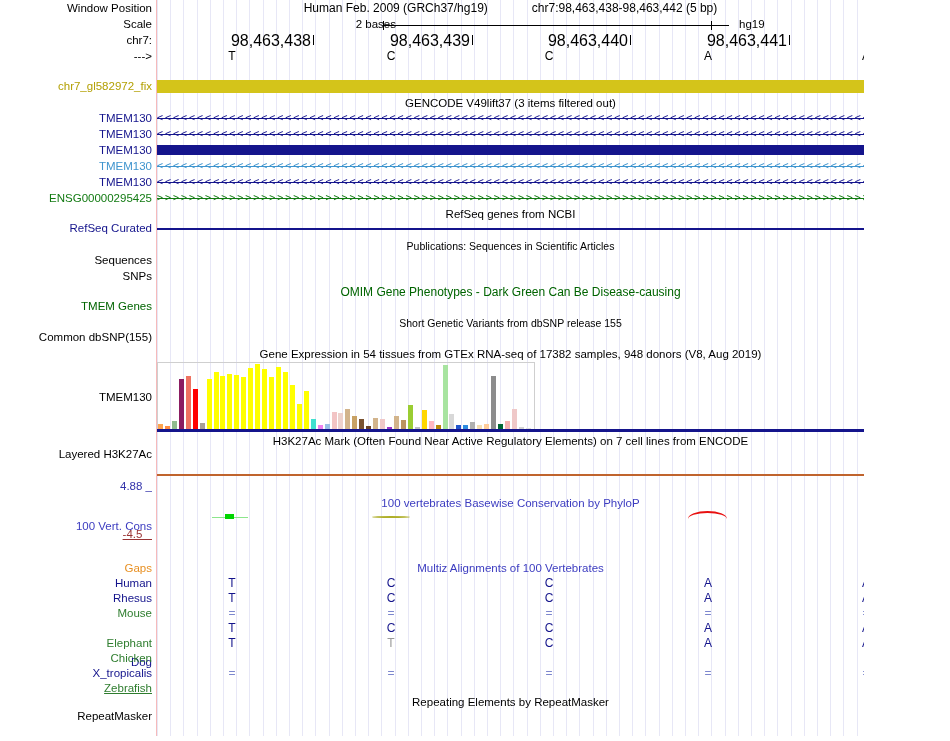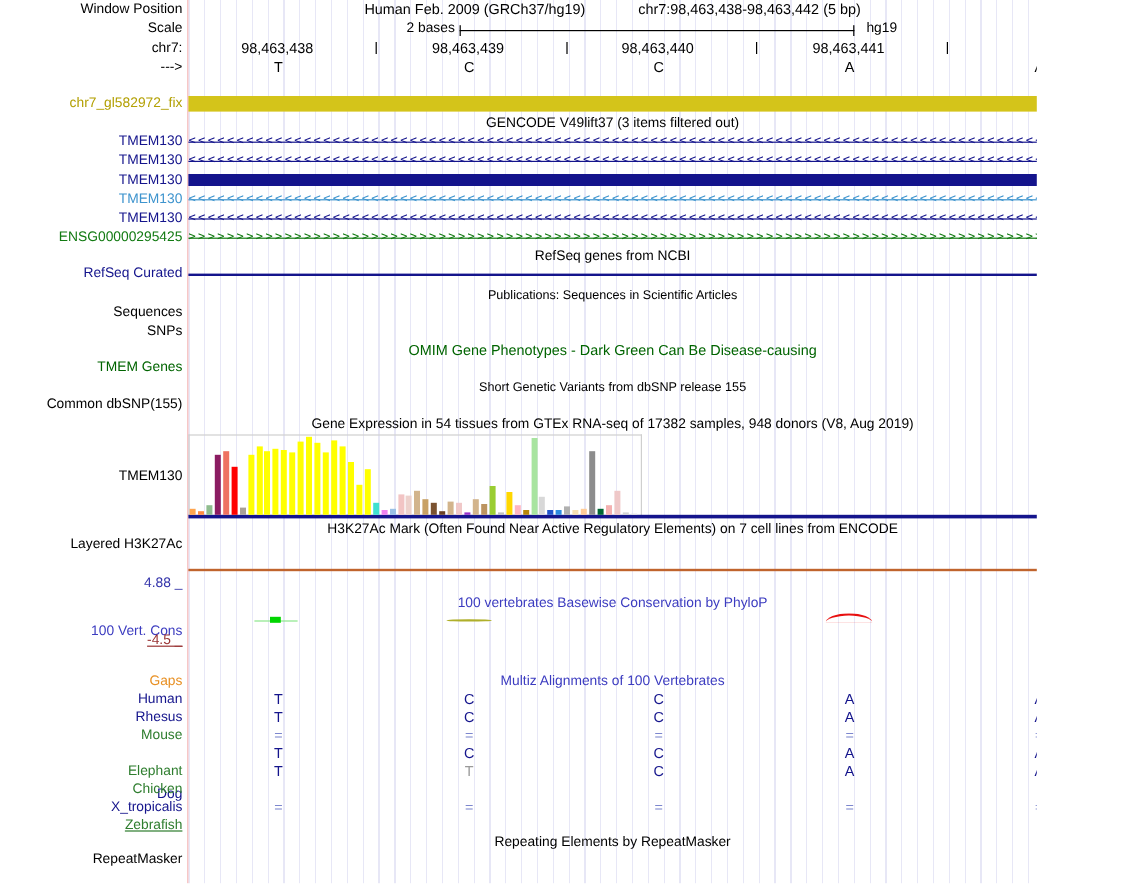--- a/index.html
+++ b/index.html
@@ -1,34 +1,34 @@
 <!DOCTYPE html>
 <html><head>
 <meta charset="utf-8">
 <style>
   html,body{margin:0;padding:0;background:#fff;}
   #app{position:relative;width:864px;height:741px;background:#fff;overflow:hidden;
        font-family:"Liberation Sans",sans-serif;color:#000;}
-  .abs{position:absolute;}
+  .abs{position:absolute;padding-left:17px;}
   .lbl{position:absolute;left:0;width:152px;text-align:right;font-size:11.5px;
        line-height:13px;white-space:nowrap;}
   .ctr{position:absolute;left:157px;right:0;text-align:center;font-size:11.5px;
        line-height:13px;white-space:nowrap;}
   .small{font-size:10.5px;}
   .c-navy{color:#14148C;} .c-gold{color:#B3A004;}
   .c-blue{color:#3C3CC0;margin-top:16px;} .c-maroon{color:#993333;text-decoration:underline;} .c-omim{color:#006400;}
   .grid{position:absolute;left:157px;top:0;width:793px;height:736px;z-index:0;
         background:repeating-linear-gradient(to right,#e7e7f6 0,#e7e7f6 1px,transparent 1px,transparent 13.2px);}
   .guide{position:absolute;left:156px;top:0;width:1px;height:736px;background:#f6baba;z-index:0;}
   .z{z-index:2;}
   .chev{position:absolute;left:157px;width:793px;height:12px;overflow:hidden;white-space:nowrap;
         font-family:"DejaVu Sans Mono",monospace;font-size:10px;line-height:12px;letter-spacing:2px;z-index:3;}
   .tick{position:absolute;width:1px;background:#000;z-index:3;}
   .basechar{position:absolute;width:14px;text-align:center;font-size:12px;line-height:13px;z-index:3;}
-  .coordtxt{position:absolute;width:110px;text-align:left;font-size:12px;line-height:13px;z-index:3;}
+  .coordtxt{position:absolute;width:110px;text-align:right;font-size:16px;line-height:13px;z-index:3;}
   .bar{position:absolute;z-index:3;}
   #gtex-box{position:absolute;left:157px;top:362px;width:376px;height:67px;
             border-top:1px solid #cfcfcf;border-left:1px solid #cfcfcf;border-right:1px solid #cfcfcf;z-index:1;}
 </style>
 </head>
 <body>
 
 <div id="app">
   <div class="grid"></div>
   <div class="guide"></div>

